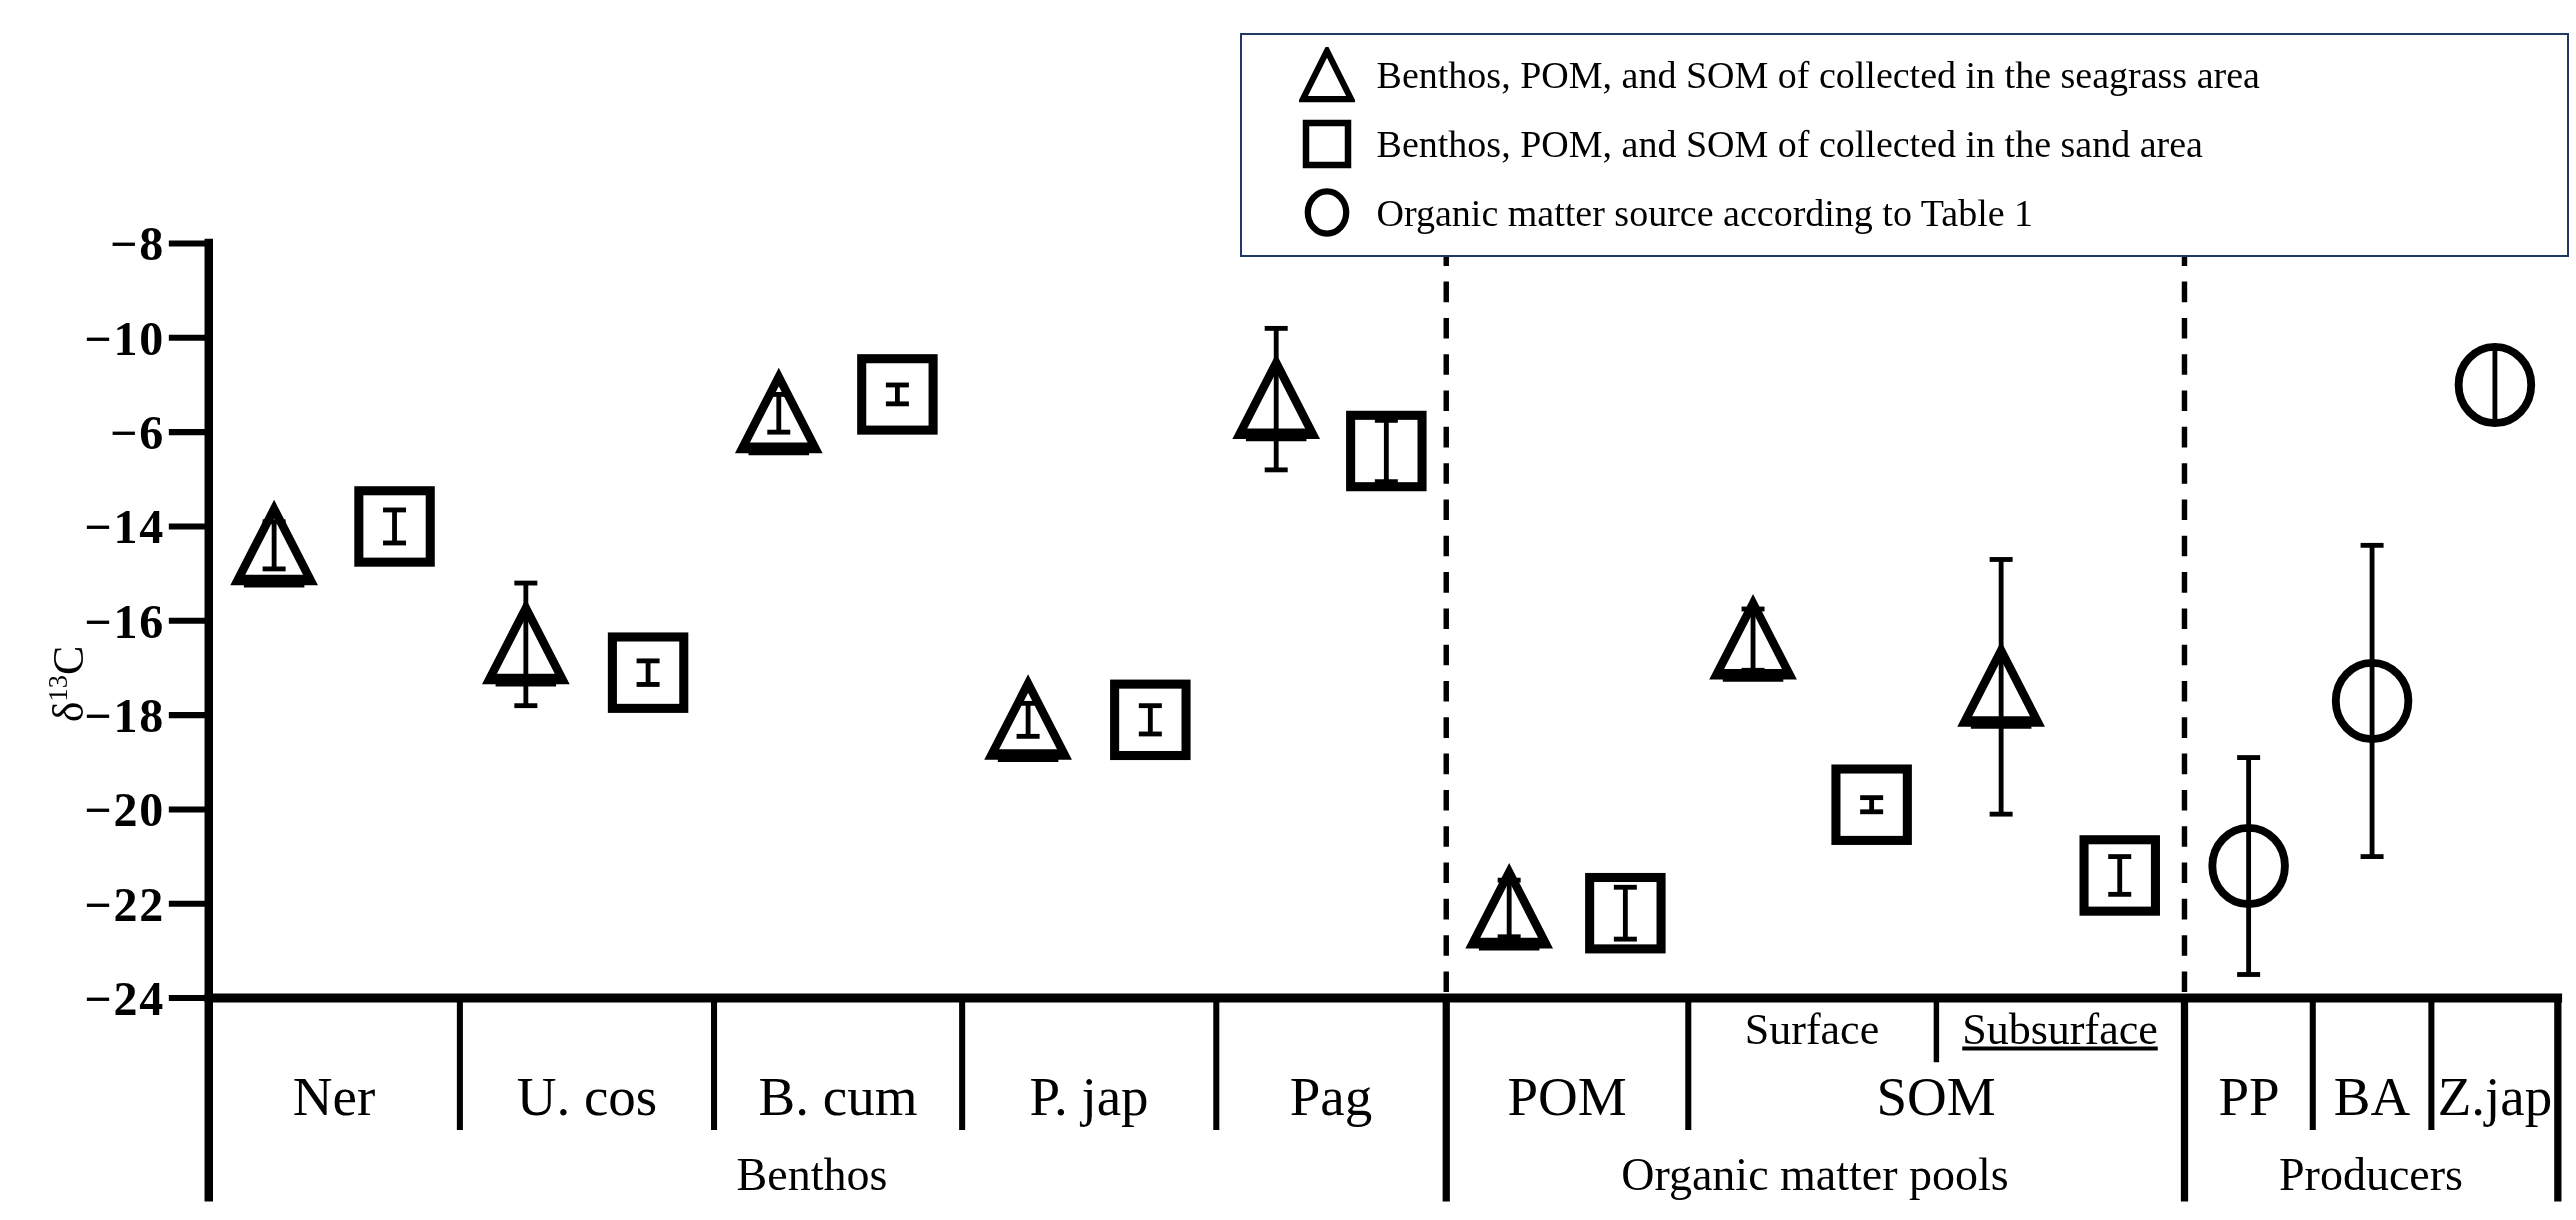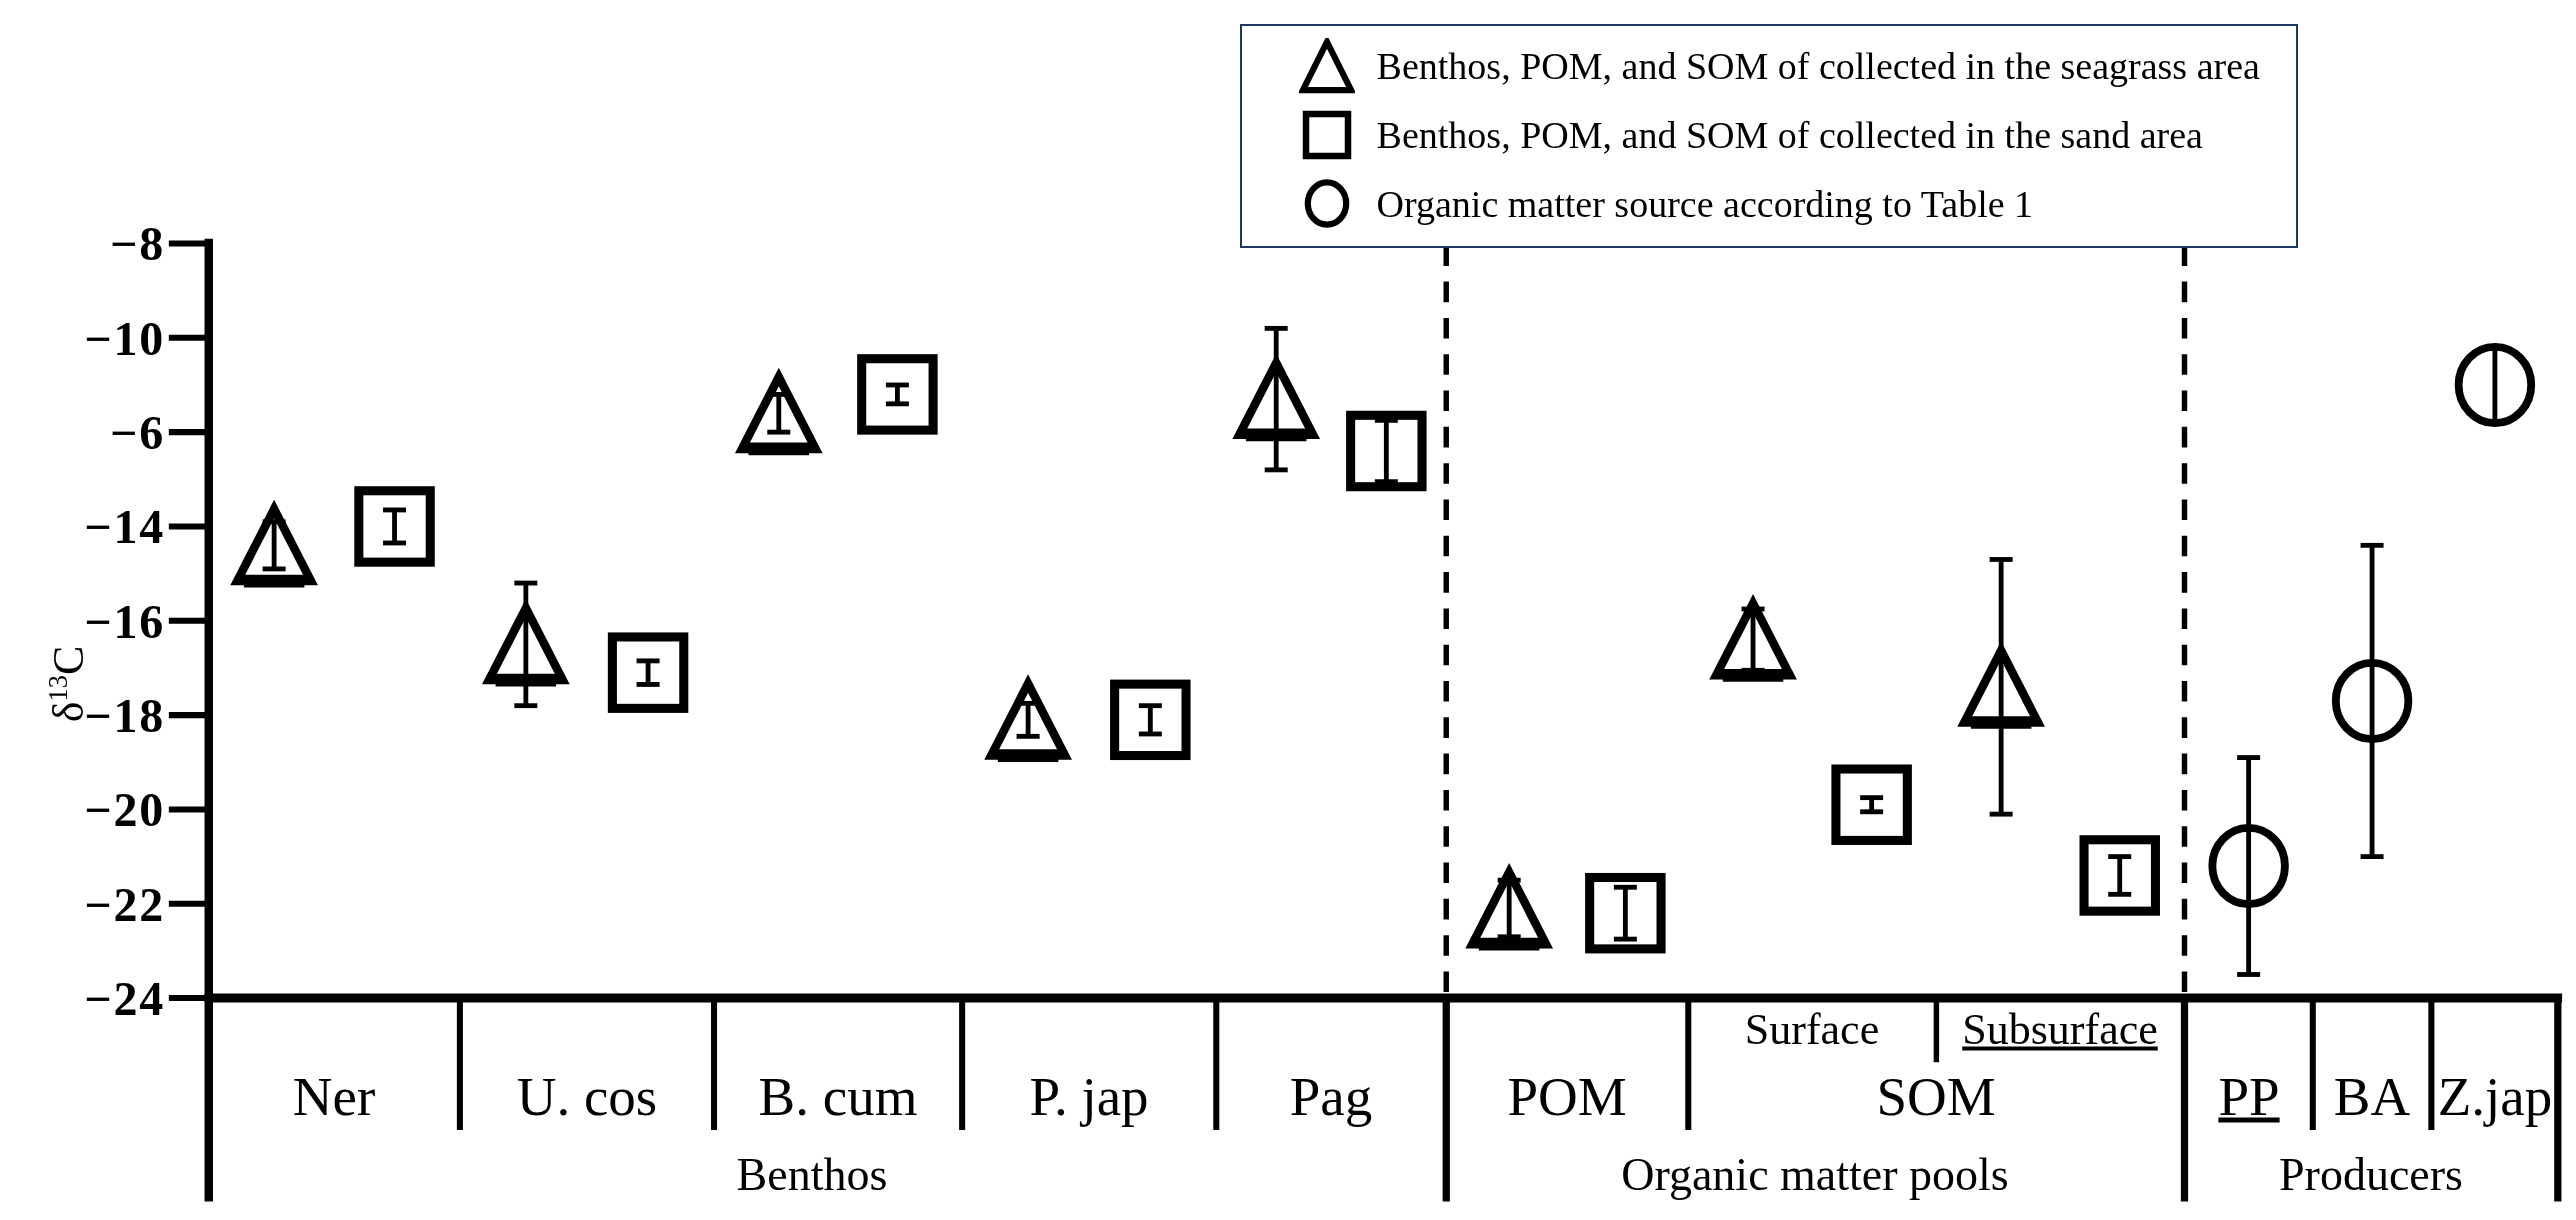--- a/index.html
+++ b/index.html
@@ -8,21 +8,21 @@
   #plot { position:absolute; left:0; top:0; }
 
   .ytick-label { position:absolute; transform:translate(-100%,-50%); font-size:48px; font-weight:600;
                  letter-spacing:1.8px; white-space:nowrap; }
   .cat-label   { position:absolute; transform:translate(-50%,-50%); font-size:55px; white-space:nowrap; }
   .sub-label   { position:absolute; transform:translate(-50%,-50%); font-size:44px; white-space:nowrap; }
   .group-label { position:absolute; transform:translate(-50%,-50%); font-size:46px; white-space:nowrap; }
   .ylabel      { position:absolute; transform:translate(-50%,-50%) rotate(-90deg); font-size:44px; white-space:nowrap; }
   .ylabel sup  { font-size:0.6em; }
 
-  .legend { position:absolute; left:1240px; top:24px; width:1058px; height:224px;
+  .legend { position:absolute; left:1240px; top:33px; width:1329px; height:224px;
             box-sizing:border-box; border:2.4px solid #1F3864; background:#fff;
             display:flex; flex-direction:column; justify-content:center;
             padding:6px 12px 8.5px 56px; gap:11px; }
   .legend-row { display:flex; align-items:center; gap:20.6px; }
   .legend-sym { width:58px; height:58px; flex:0 0 58px; display:flex; align-items:center; justify-content:center; }
   .legend-sym svg { display:block; }
   .legend-label { font-size:38px; white-space:nowrap; }
 </style>
 </head>
 <body>
@@ -152,21 +152,21 @@
   <div class="ytick-label" style="left: 165px; top: 904px;">−22</div>
   <div class="ytick-label" style="left: 165px; top: 998px;">−24</div>
 
   <div class="cat-label" style="left: 334px; top: 1096px;">Ner</div>
   <div class="cat-label" style="left: 587px; top: 1096px;">U. cos</div>
   <div class="cat-label" style="left: 838px; top: 1096px;">B. cum</div>
   <div class="cat-label" style="left: 1089px; top: 1096px;">P. jap</div>
   <div class="cat-label" style="left: 1331px; top: 1096px;">Pag</div>
   <div class="cat-label" style="left: 1567px; top: 1096px;">POM</div>
   <div class="cat-label" style="left: 1936px; top: 1096px;">SOM</div>
-  <div class="cat-label" style="left: 2249px; top: 1096px; text-decoration: underline;">PP</div>
+  <div class="cat-label" style="left: 2249px; top: 1096px;">PP</div>
   <div class="cat-label" style="left: 2372px; top: 1096px;">BA</div>
   <div class="cat-label" style="left: 2495px; top: 1096px;">Z.jap</div>
 
   <div class="sub-label" style="left: 1812px; top: 1029px;">Surface</div>
   <div class="sub-label" style="left: 2060px; top: 1029px; text-decoration: underline;">Subsurface</div>
 
   <div class="group-label" style="left: 812px; top: 1174px; font-family: Liberation Serif, serif;">Benthos</div>
   <div class="group-label" style="left: 1815px; top: 1174px;">Organic matter pools</div>
   <div class="group-label" style="left: 2371px; top: 1174px;">Producers</div>
 

